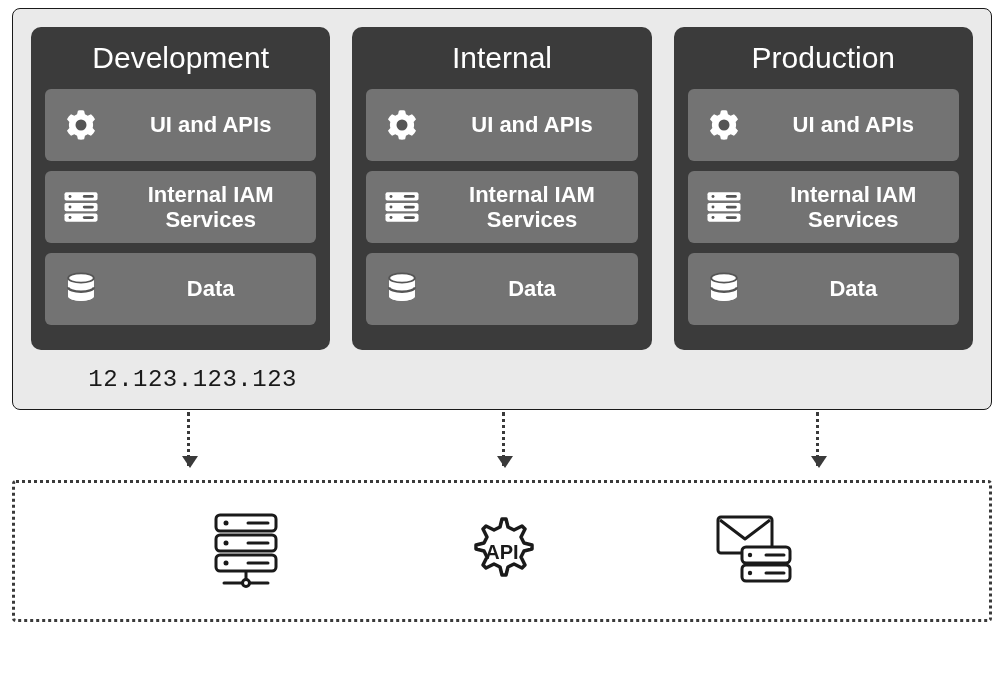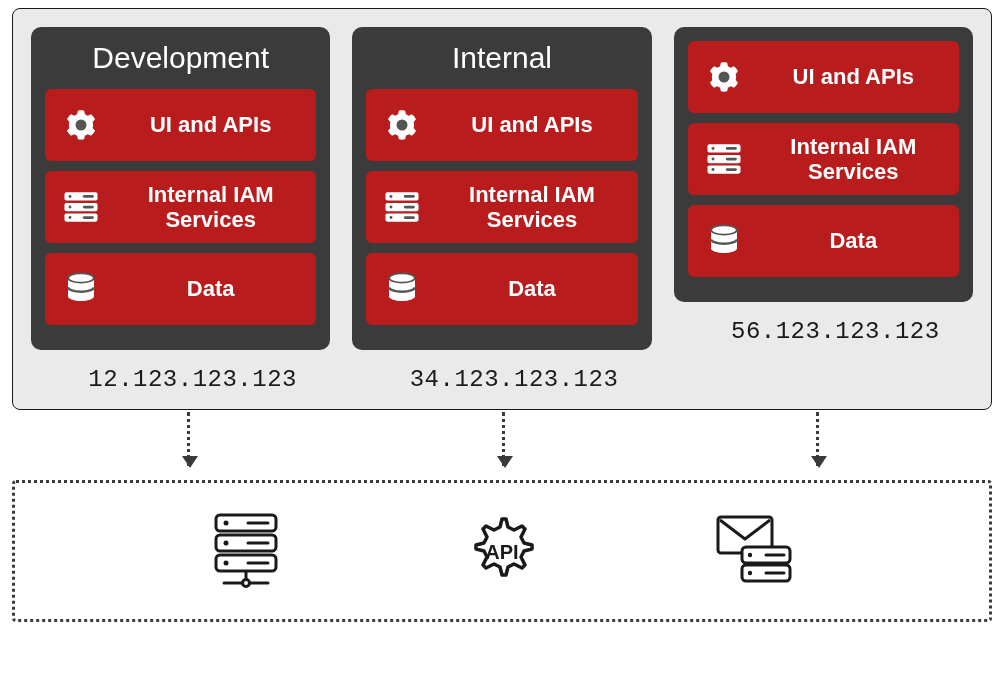--- a/index.html
+++ b/index.html
@@ -35,21 +35,21 @@
     flex-direction: column;
     align-items: center;
   }
   .env-title {
     color: #ffffff;
     font-size: 30px;
     font-weight: 400;
     margin-bottom: 14px;
   }
   .env-row {
-    background: #b91c1c;
+    background: #737373;
     border-radius: 6px;
     width: 100%;
     height: 72px;
     margin-bottom: 10px;
     display: flex;
     align-items: center;
     padding: 0 14px;
     gap: 16px;
   }
   .env-row:last-child { margin-bottom: 9px; }
@@ -233,25 +233,25 @@
       </div>
       <div class="env-row">
         <span class="icon">
             <svg width="44" height="44" viewBox="0 0 48 48">
               <use href="#db-white"></use>
             </svg>
           </span>
         <span class="label">Data</span>
       </div>
     </div>
-    <div class="ip">34.123.123.123</div>
   </div>
 
   <div class="env-col">
     <div class="env-card">
+      <div class="env-title">Production</div>
       <div class="env-row">
         <span class="icon">
             <svg width="44" height="44" viewBox="0 0 48 48">
               <use href="#gear-white"></use>
             </svg>
           </span>
         <span class="label">UI and APIs</span>
       </div>
       <div class="env-row">
         <span class="icon">
@@ -263,21 +263,20 @@
       </div>
       <div class="env-row">
         <span class="icon">
             <svg width="44" height="44" viewBox="0 0 48 48">
               <use href="#db-white"></use>
             </svg>
           </span>
         <span class="label">Data</span>
       </div>
     </div>
-    <div class="ip">56.123.123.123</div>
   </div>
 
 </div>
 
 <div class="arrows">
   <div class="arrow a1"></div>
   <div class="arrow a2"></div>
   <div class="arrow a3"></div>
 </div>
 

